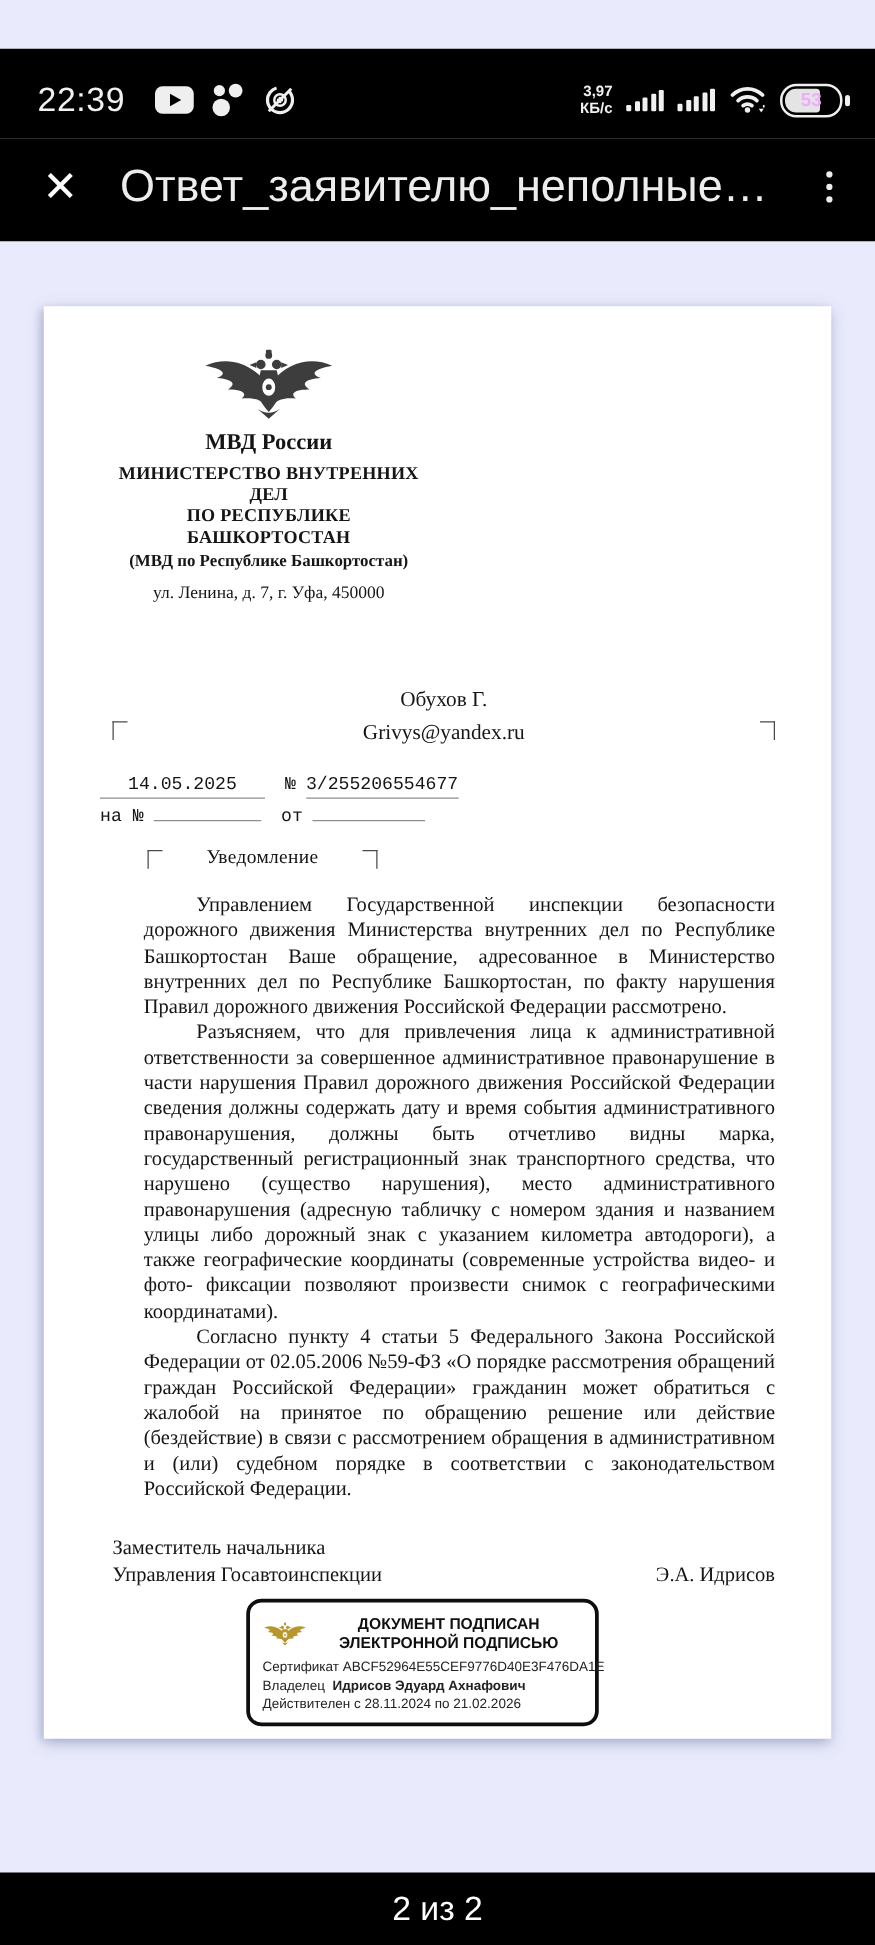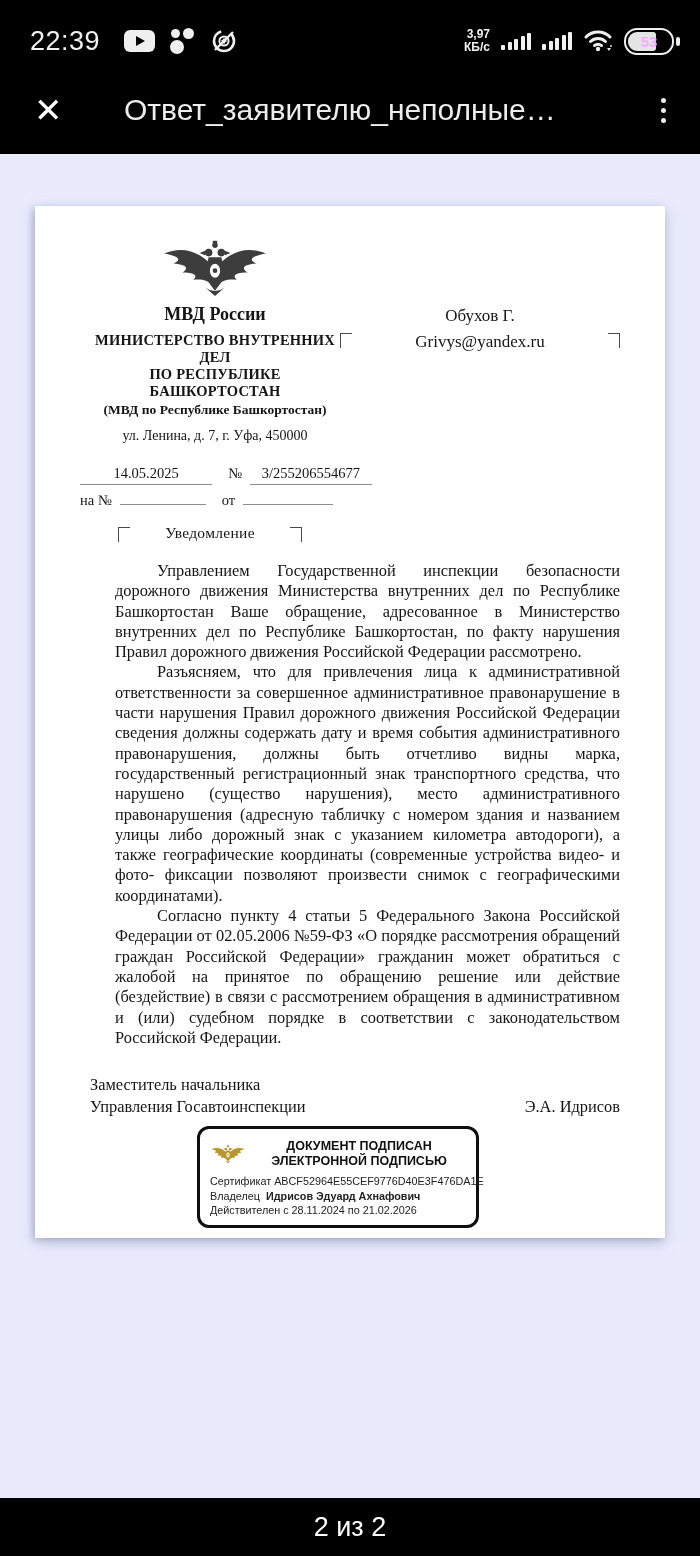--- a/index.html
+++ b/index.html
@@ -1,20 +1,20 @@
 <!DOCTYPE html>
 <html><head>
 <meta charset="utf-8">
 <style>
   * { margin:0; padding:0; box-sizing:border-box; }
   body { width:700px; font-family:"Liberation Sans", sans-serif; background:#000; }
   .screen { width:700px; height:1556px; display:flex; flex-direction:column; background:#e9ebfc; overflow:hidden; }
 
   
-  .status-bar { height:72px; background:#000; color:#f1f1f1; display:flex; align-items:center; padding:10px 26px 0 30px; flex:0 0 auto; }
+  .status-bar { height:72px; background:#000; color:#f1f1f1; display:flex; align-items:center; padding:10px 26px 0 30px; flex:0 0 auto;margin-top:39px; }
   .sb-time { font-size:27px; font-weight:500; letter-spacing:.5px; }
   .sb-left-icons { display:flex; align-items:center; gap:15px; margin-left:24px; }
   .sb-right { margin-left:auto; display:flex; align-items:center; gap:11px; }
   .yt-icon { width:31px; height:22px; background:#efefef; border-radius:6px; position:relative; }
   .yt-icon::after { content:""; position:absolute; left:12px; top:6px; border-left:9px solid #000; border-top:5px solid transparent; border-bottom:5px solid transparent; }
   .dots-icon { position:relative; width:26px; height:26px; }
   .dots-icon i { position:absolute; background:#efefef; border-radius:50%; }
   .dots-icon .d1 { width:9px; height:9px; left:1px; top:1px; }
   .dots-icon .d2 { width:11px; height:11px; right:2px; top:0; }
   .dots-icon .d3 { width:14px; height:14px; left:0; bottom:0; }
@@ -24,44 +24,44 @@
   .sig i { width:4px; background:#f1f1f1; border-radius:1px; display:block; }
   .wifi-icon { width:30px; height:26px; }
   .battery { position:relative; width:50px; height:27px; border:2.5px solid #efefef; border-radius:13px; color:#f0abfc; font-size:15px; font-weight:700; }
   .battery .fill { position:absolute; left:2px; top:2px; bottom:2px; width:28px; background:#e4e4e4; border-radius:9px 3px 3px 9px; }
   .battery .pct { position:absolute; inset:0; display:flex; align-items:center; justify-content:center; }
   .battery .nub { position:absolute; right:-8px; top:7px; width:4px; height:9px; background:#efefef; border-radius:2px; }
 
   
   .app-bar { height:82px; background:#000; display:flex; align-items:center; padding:0 26px 6px 34px; color:#ededed; flex:0 0 auto; }
   .close-btn { font-size:34px; font-weight:300; color:#fff; width:46px; cursor:pointer; }
-  .app-title { font-size:30px; font-weight:500; margin-left:44px; flex:1; white-space:nowrap; overflow:hidden; }
+  .app-title { font-size:36px; font-weight:500; margin-left:16px; flex:1; white-space:nowrap; overflow:hidden; }
   .menu-btn { display:flex; flex-direction:column; gap:5px; padding:4px 8px; cursor:pointer; }
   .menu-btn i { width:5px; height:5px; background:#ededed; border-radius:50%; }
 
   
   .content { flex:1 1 auto; }
   .page { width:630px; margin:52px auto 0; background:#fff; min-height:948px; color:#151515;
           font-family:"Liberation Serif", serif; box-shadow:0 4px 12px rgba(95,105,150,.35), -3px 2px 6px rgba(95,105,150,.25); padding-bottom:10px; }
 
-  .letterhead { display:flex; padding:33px 45px 0 55px; }
+  .letterhead { display:flex; padding:33px 45px 0 55px;flex-direction:column; }
   .lh-left { width:250px; text-align:center; flex:0 0 auto; }
   .emblem { width:112px; height:58px; color:#3d3d3d; display:block; margin:0 auto; }
   .org-short { font-size:18px; font-weight:700; margin-top:7px; }
   .org-main { font-size:14.5px; font-weight:700; line-height:17px; margin-top:7px; letter-spacing:.2px; }
   .org-alt { font-size:13.5px; font-weight:700; margin-top:2px; }
   .org-addr { font-size:14px; margin-top:10px; }
   .lh-right { flex:1; display:flex; padding-top:64px; align-items:flex-start; }
   .recipient { flex:1; text-align:center; font-size:17px; line-height:26px; }
   .crm { width:12px; height:15px; flex:0 0 auto; }
   .crm.tl { border-left:1.6px solid #4a4a4a; border-top:1.6px solid #4a4a4a; }
   .crm.tr { border-right:1.6px solid #4a4a4a; border-top:1.6px solid #4a4a4a; }
   .lh-right .crm { margin-top:30px; }
 
-  .ref-block { margin:21px 45px 13px 45px; font-size:14.5px; }
+  .ref-block { margin:21px 45px 13px 45px; font-size:14.5px;font-family:Liberation Mono, monospace; }
   .ref-row { display:flex; align-items:baseline; }
   .uline { border-bottom:1.4px solid #8e8e8e; text-align:center; padding-bottom:2px; }
   .u-date { width:132px; }
   .u-num  { width:122px; }
   .u-na   { width:86px; margin-left:8px; }
   .u-ot   { width:90px; }
   .ref-gap1 { margin:0 8px 0 16px; }
   .ref-row + .ref-row { margin-top:7px; }
 
   .subject-row { display:flex; align-items:center; justify-content:space-between; margin:15px 0 0 55px; width:212px;padding-left:28px; }

